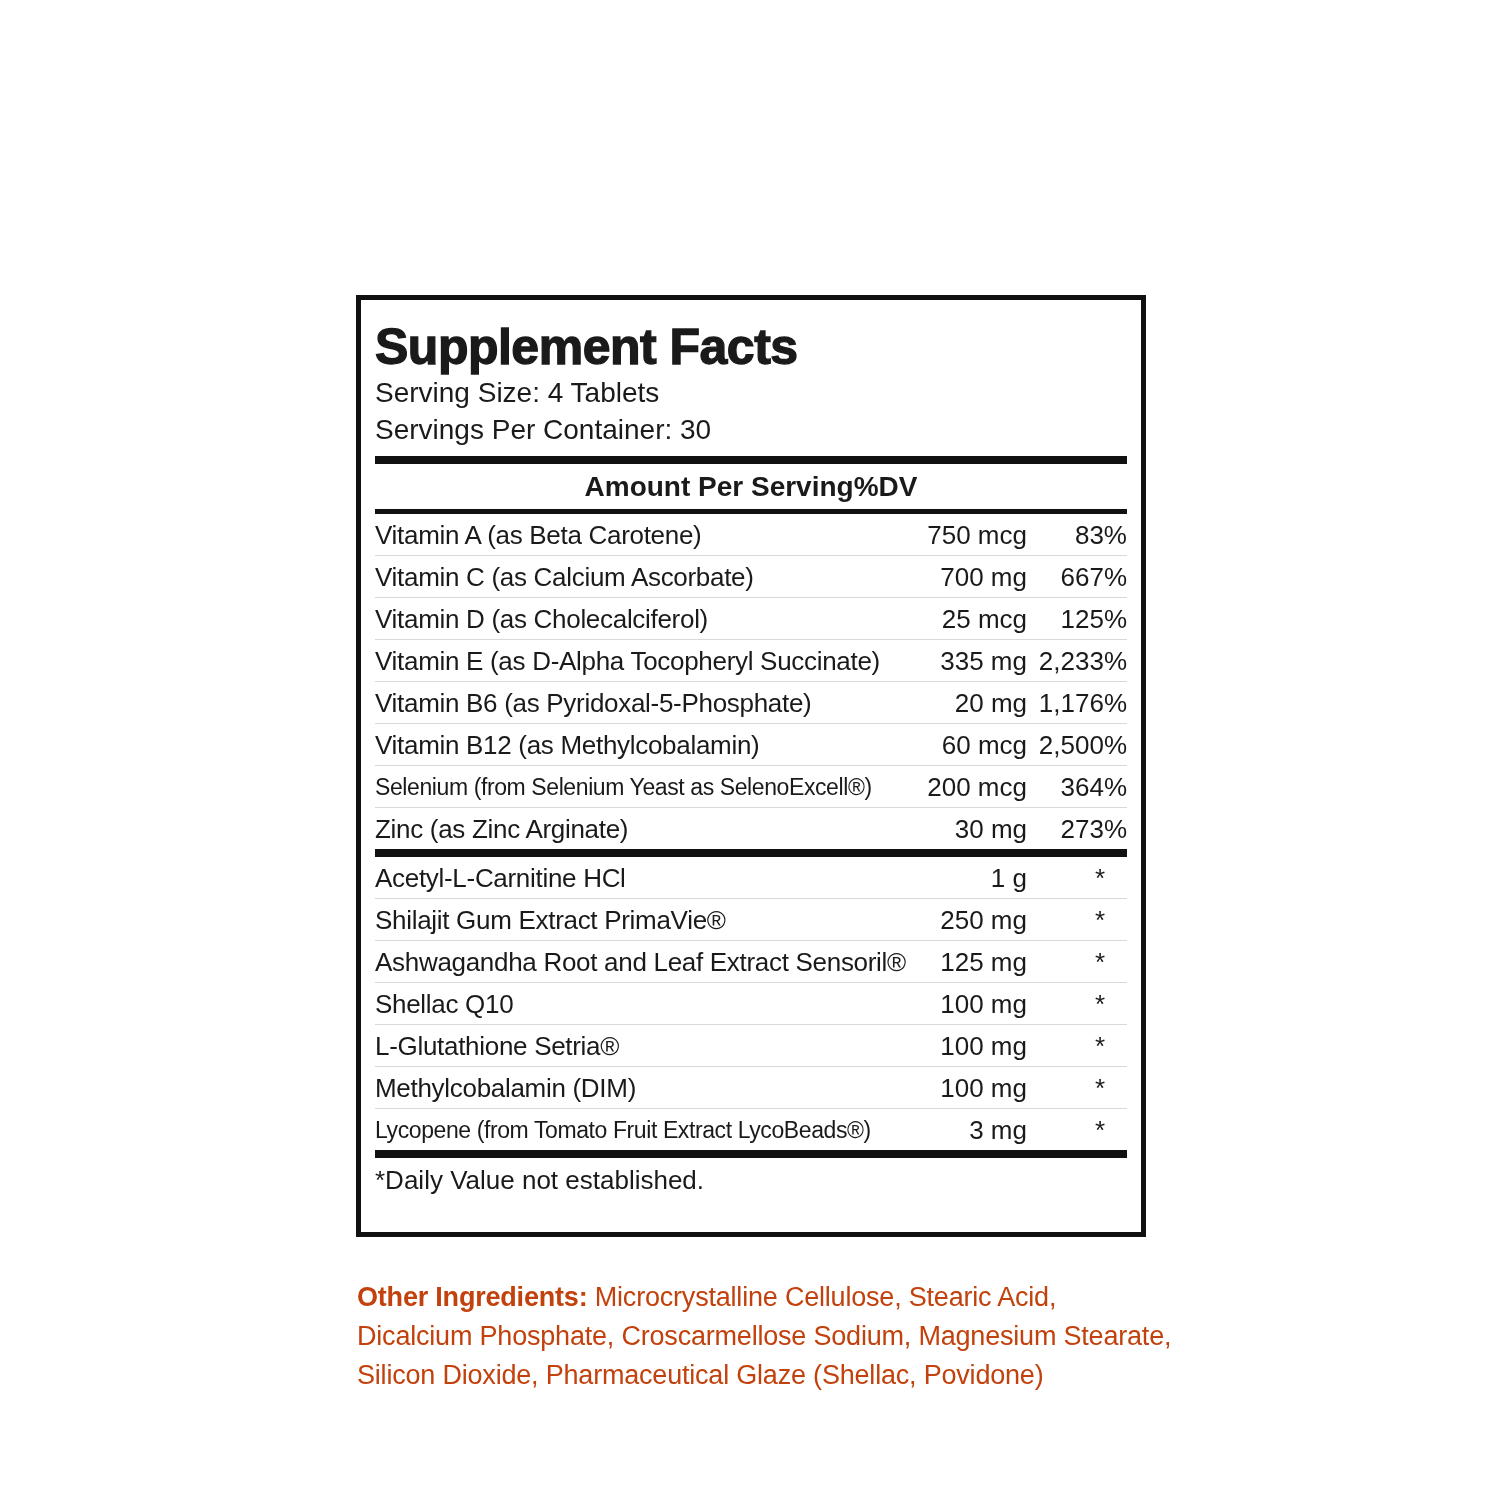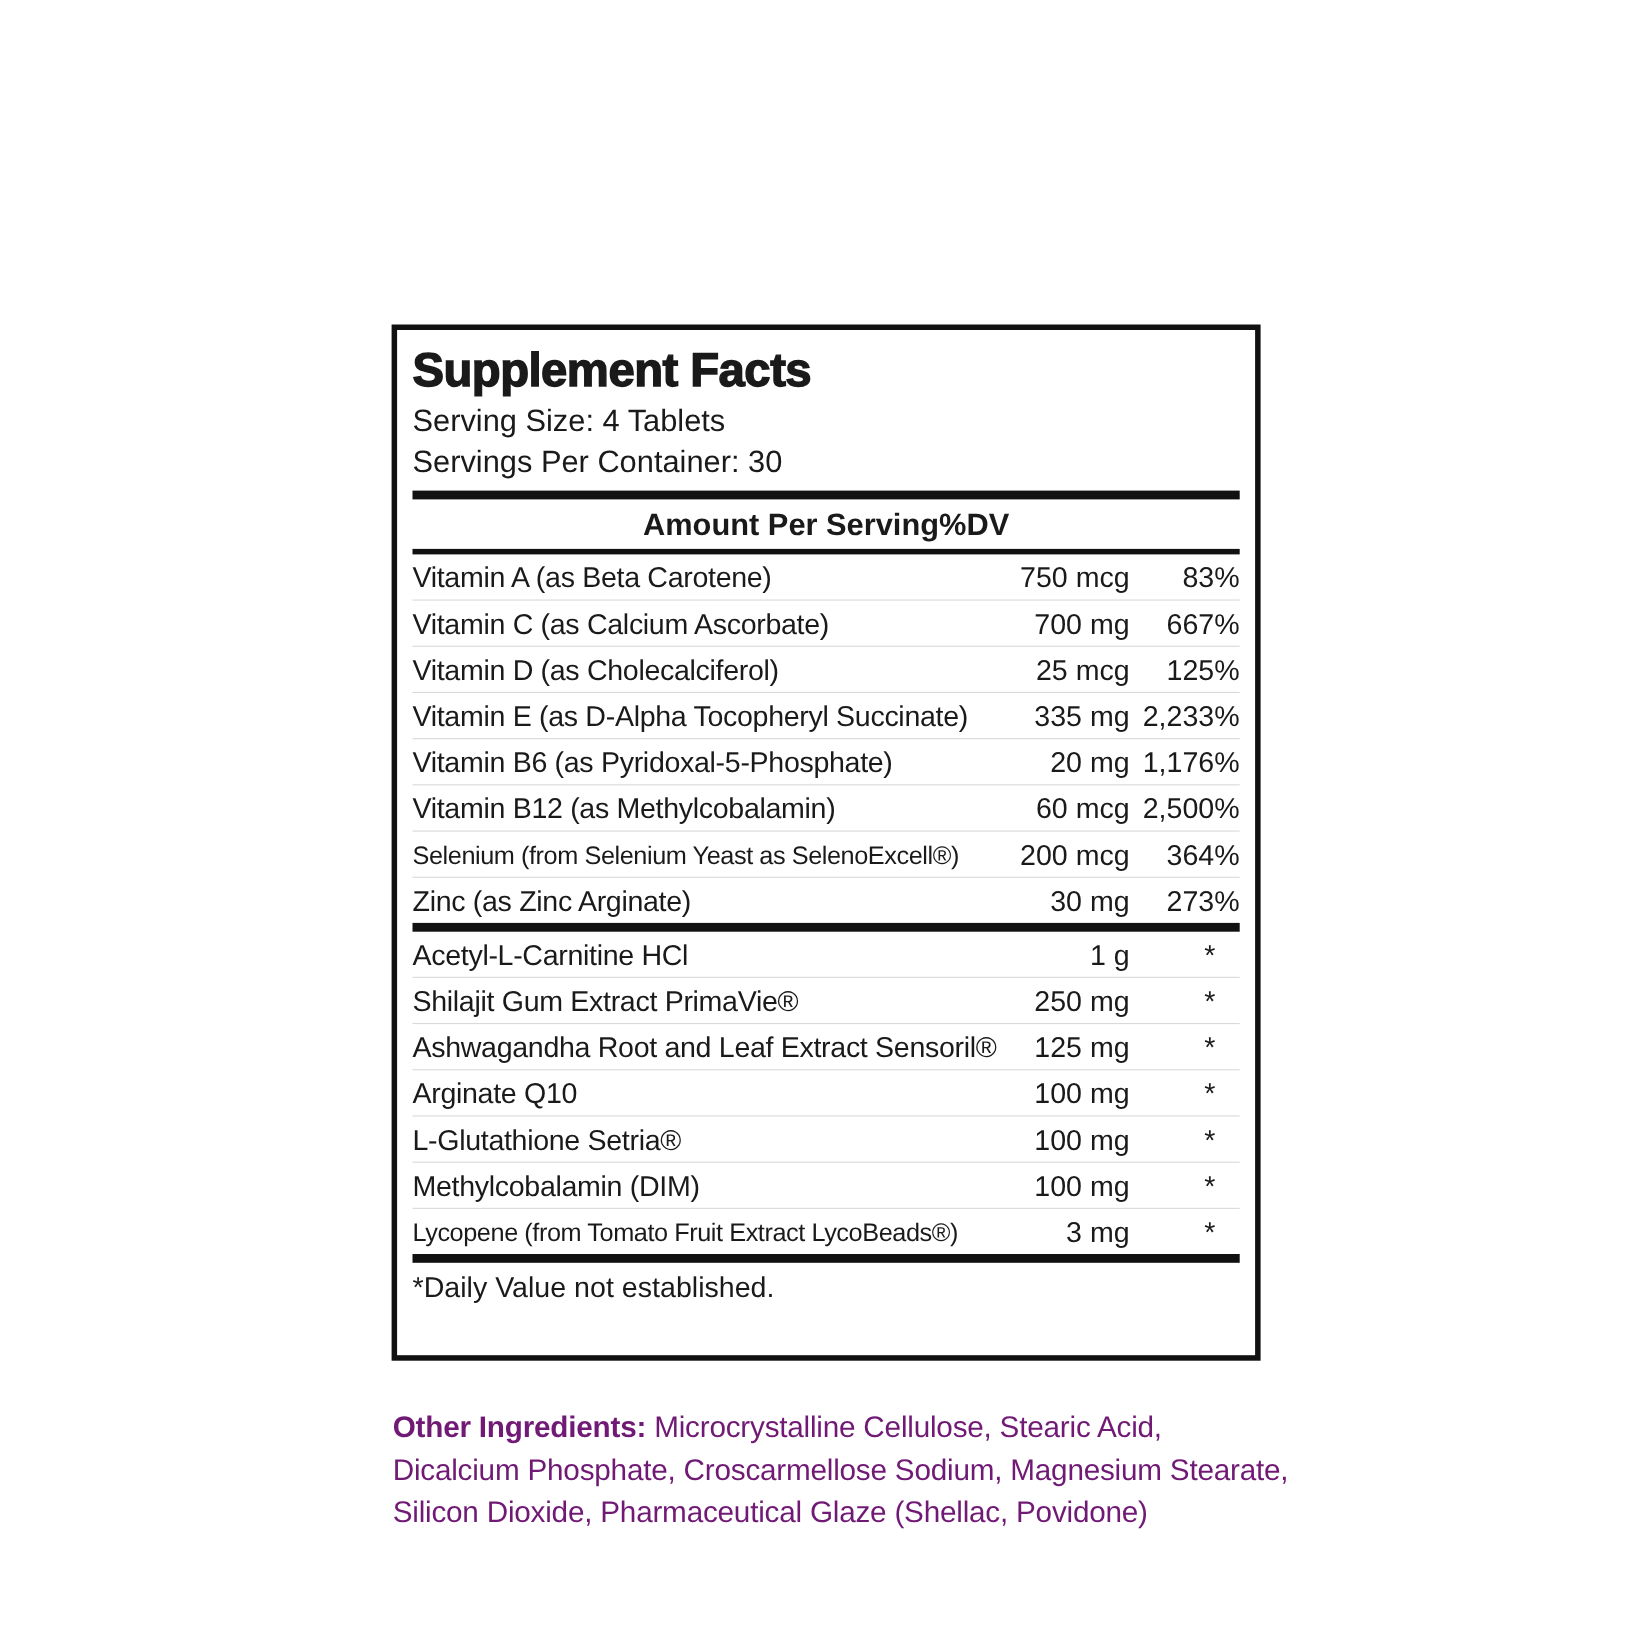--- a/index.html
+++ b/index.html
@@ -25,26 +25,26 @@
     left: 356px;
     top: 295px;
     width: 790px;
     height: 942px;
     box-sizing: border-box;
     border: 5px solid #111111;
     background: #ffffff;
     padding: 4px 14px 0 14px;
   }
   .sf-title {
-    font-size: 43px;
+    font-size: 50px;
     font-weight: bold;
     letter-spacing: -0.5px;
     -webkit-text-stroke: 1.3px #1a1a1a;
     line-height: 54px;
-    margin-top: 6px;
+    margin-top: 16px;
     white-space: nowrap;
   }
   .serving-line {
     font-size: 28px;
     line-height: 37px;
     white-space: nowrap;
   }
   .bar {
     background: #111111;
     width: 100%;
@@ -101,21 +101,21 @@
 
   
   .other-ingredients {
     position: absolute;
     left: 357px;
     top: 1278px;
     width: 820px;
     font-size: 27px;
     line-height: 39px;
     letter-spacing: -0.2px;
-    color: #701a75;
+    color: #c2410c;
   }
   .oi-label { font-weight: bold; }
 </style>
 </head>
 <body>
 
 <div class="page">
 
   <div class="panel">
     <div class="sf-title">Supplement Facts</div>
@@ -231,21 +231,21 @@
           <div class="cell name">
             <div>Ashwagandha Root and Leaf Extract Sensoril®</div>
           </div>
           <div class="cell amt">
             <div>125 mg</div>
           </div>
           <div class="cell dv star">*</div>
         </div>
         <div class="row">
           <div class="cell name">
-            <div>Arginate Q10</div>
+            <div>Shellac Q10</div>
           </div>
           <div class="cell amt">
             <div>100 mg</div>
           </div>
           <div class="cell dv star">*</div>
         </div>
         <div class="row">
           <div class="cell name">
             <div>L-Glutathione Setria®</div>
           </div>

